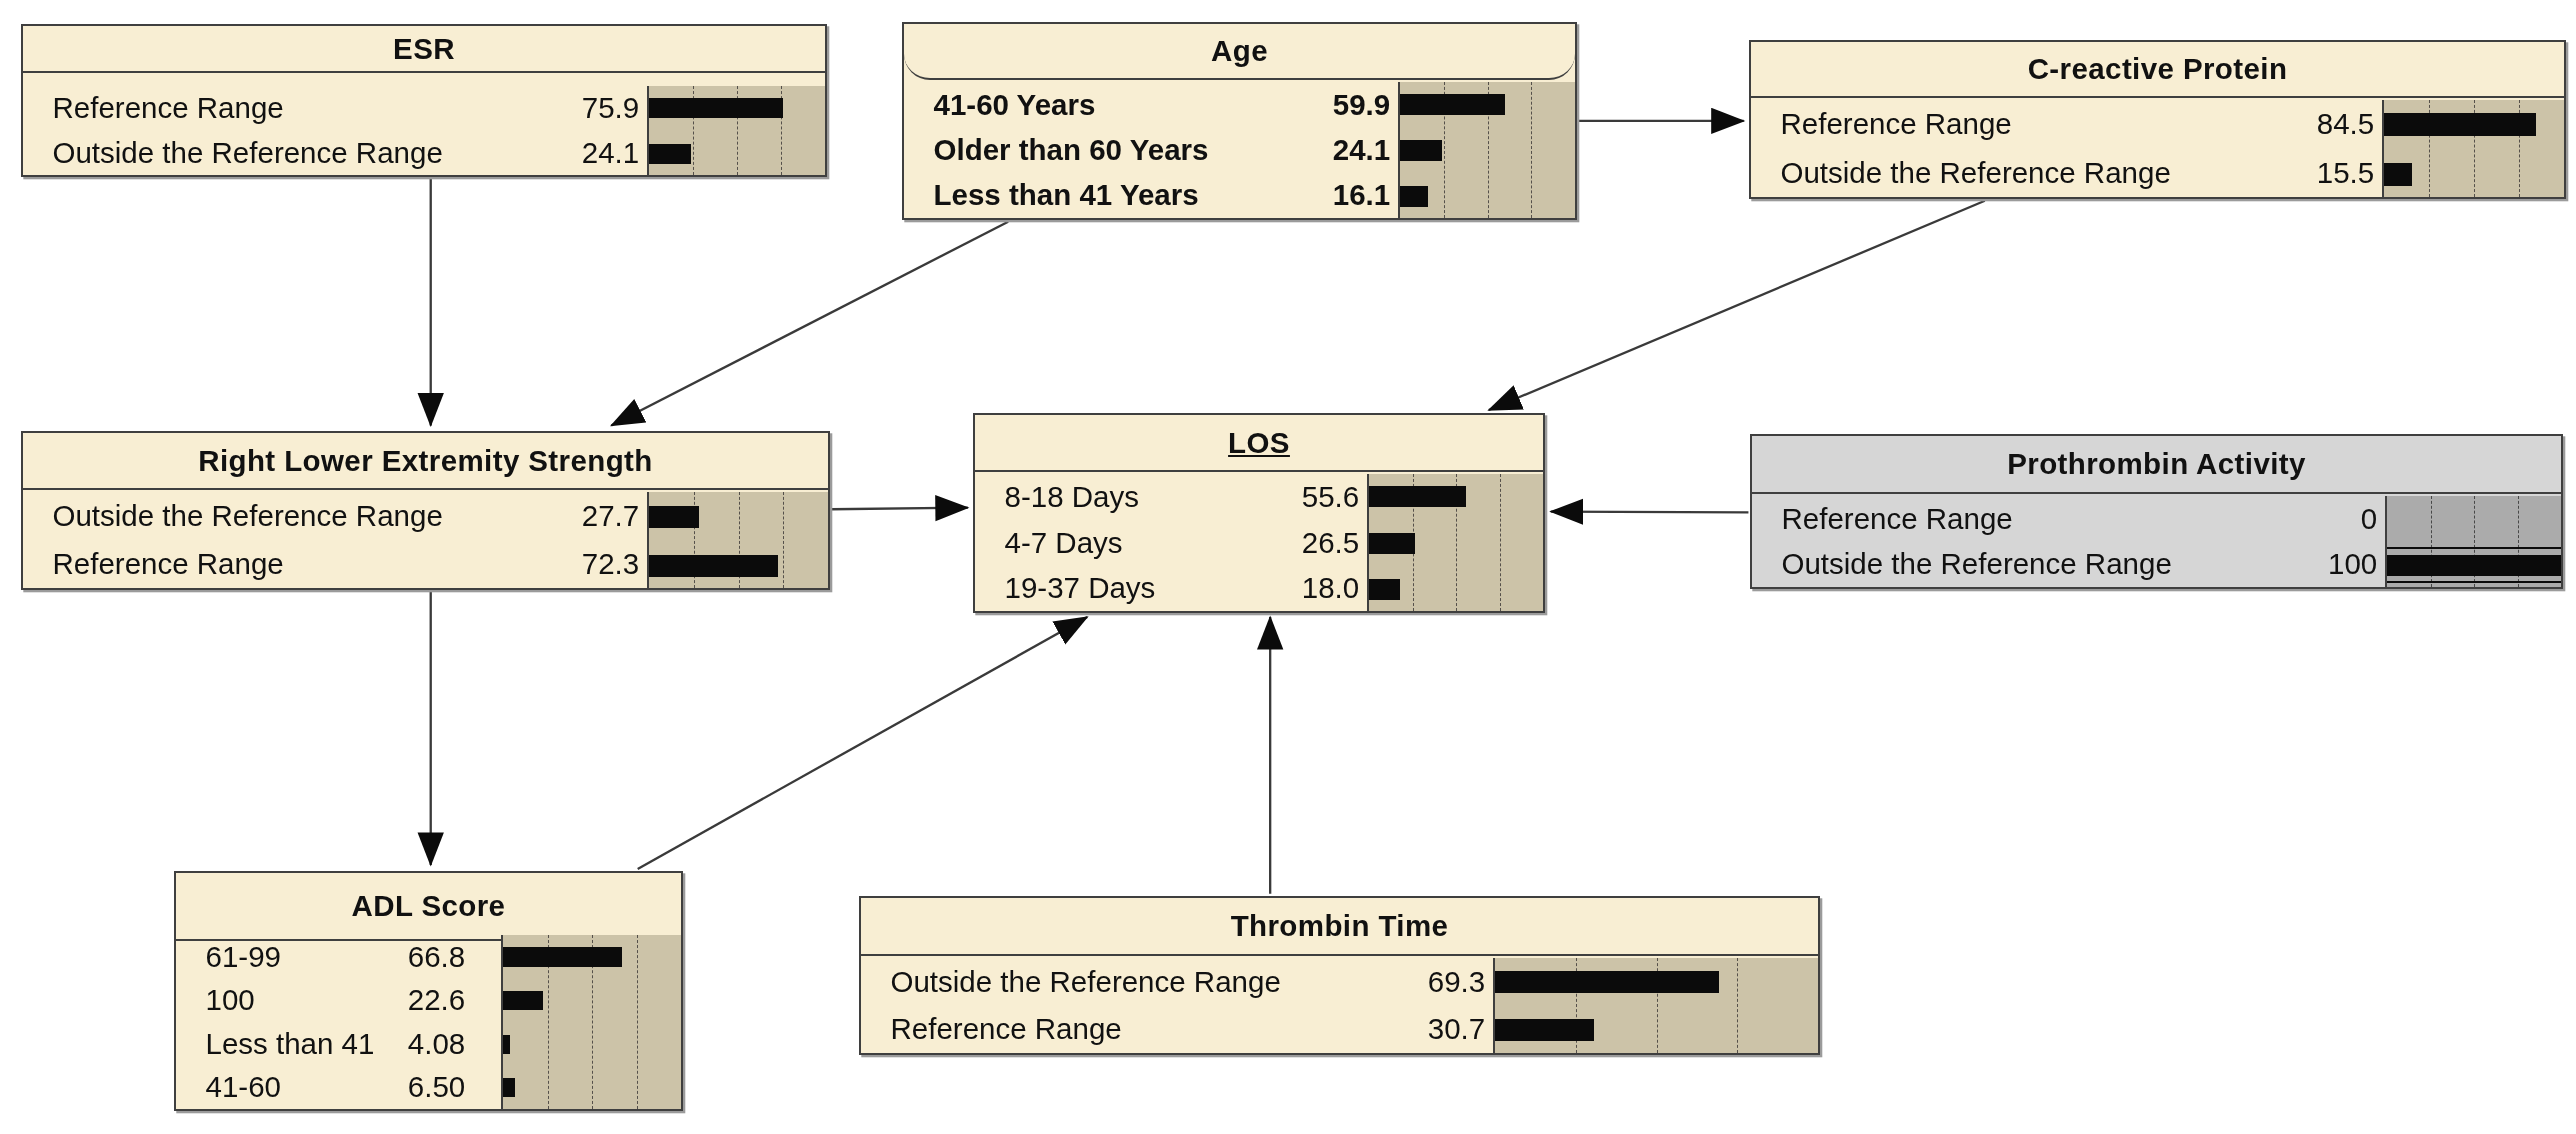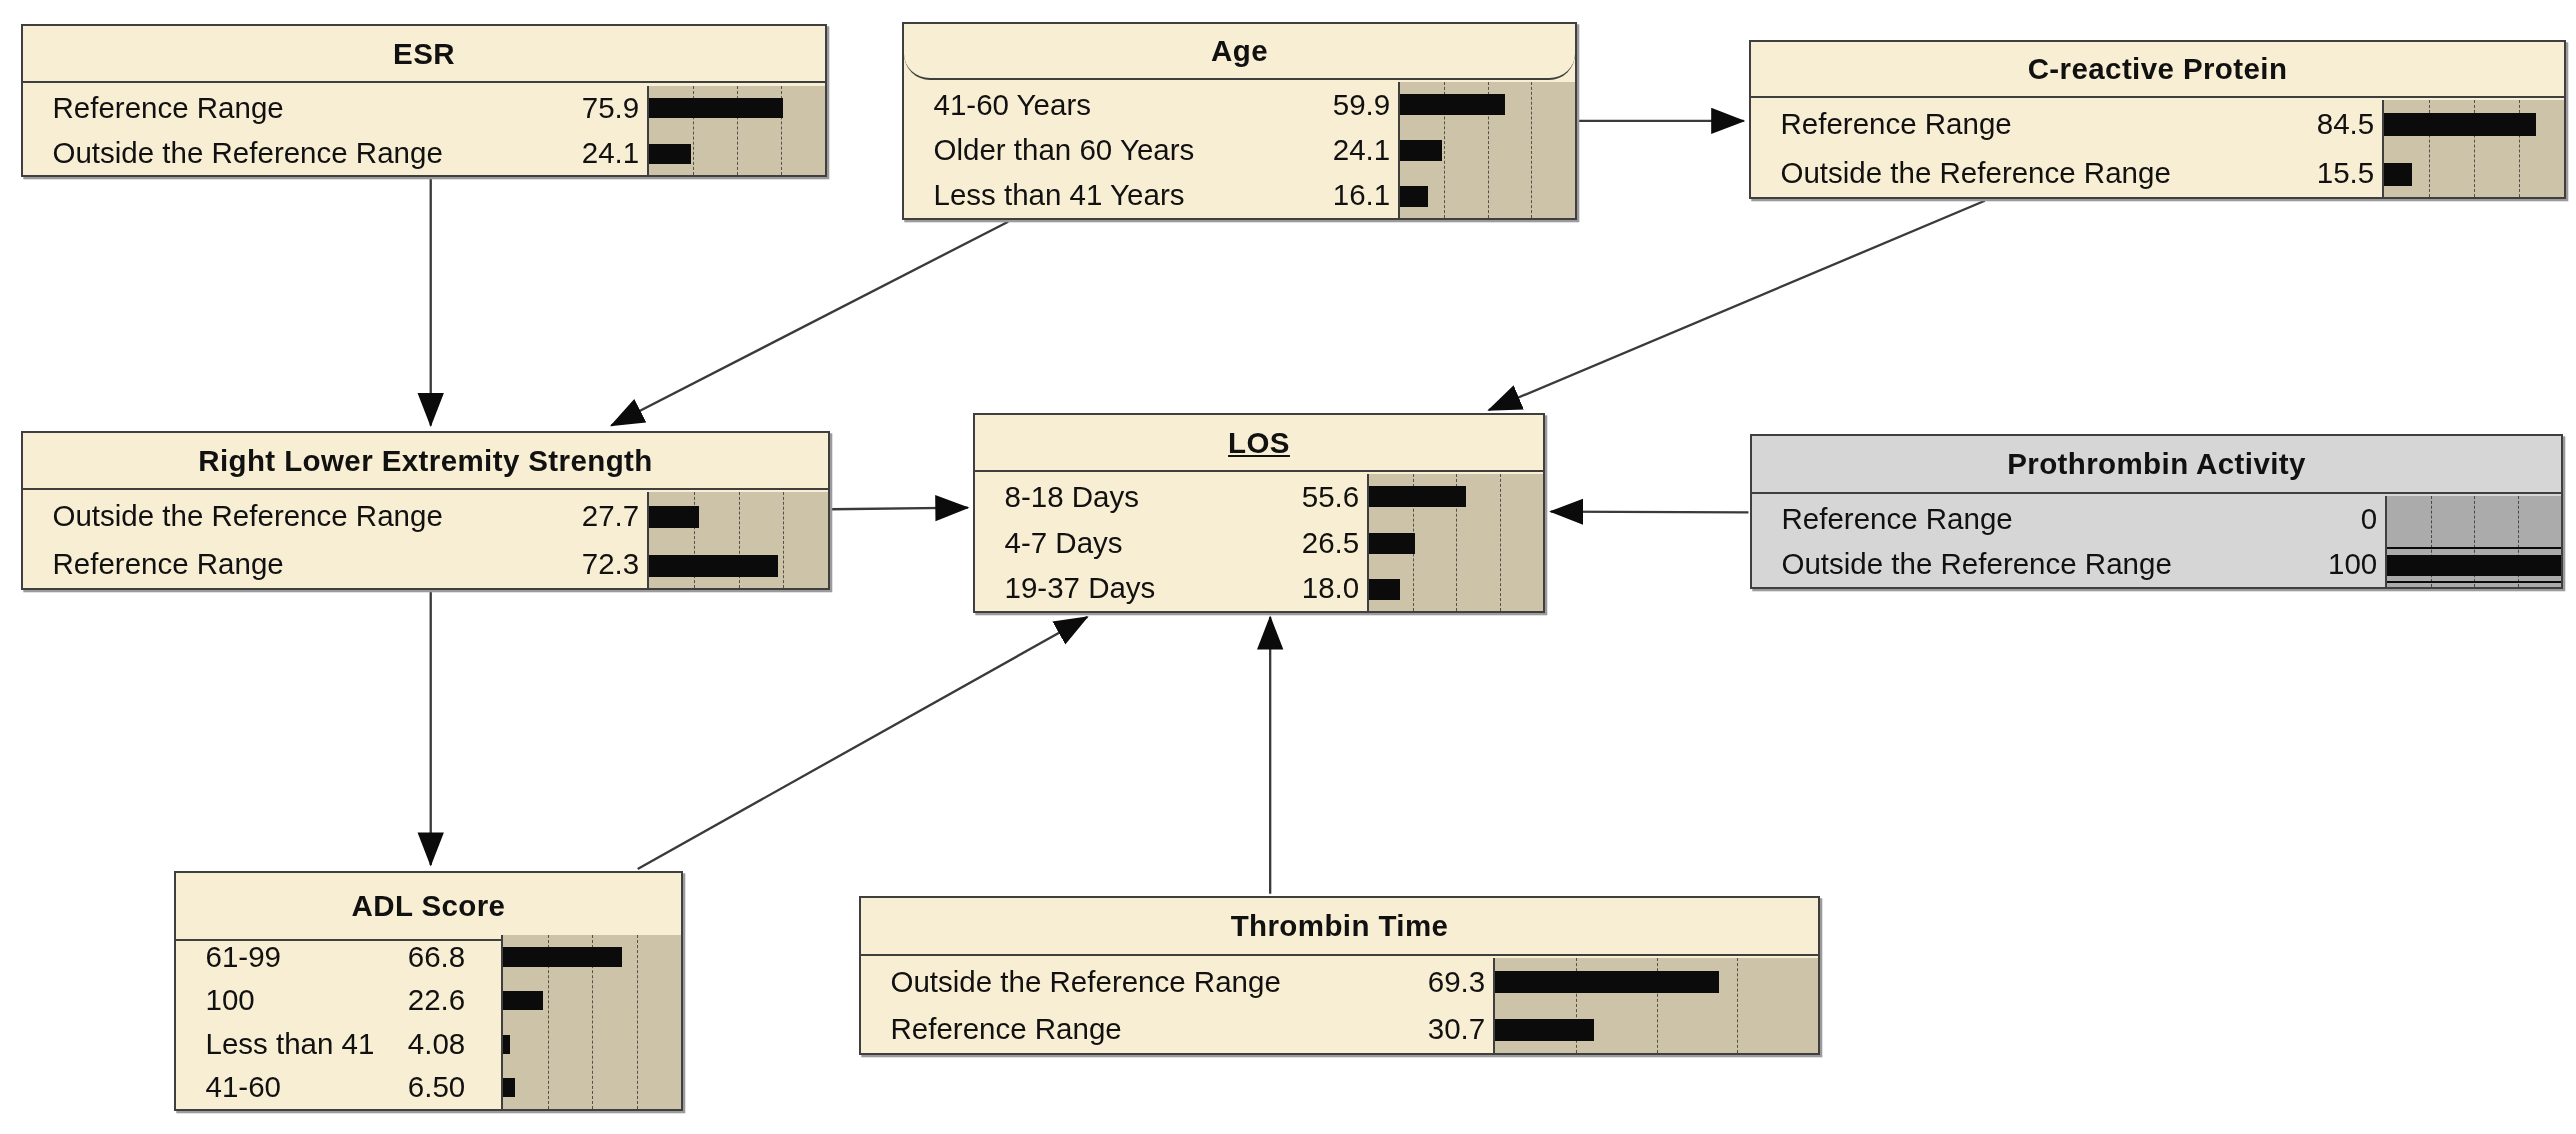--- a/index.html
+++ b/index.html
@@ -48,21 +48,21 @@
       <line x1="1300" y1="286" x2="788" y2="549" stroke="#3A3A3A" stroke-width="3" marker-end="url(#arrowhead)"></line>
       <line x1="2036" y1="156" x2="2249" y2="156" stroke="#3A3A3A" stroke-width="3" marker-end="url(#arrowhead)"></line>
       <line x1="2560" y1="259" x2="1920" y2="529" stroke="#3A3A3A" stroke-width="3" marker-end="url(#arrowhead)"></line>
       <line x1="1072" y1="657" x2="1248" y2="655" stroke="#3A3A3A" stroke-width="3" marker-end="url(#arrowhead)"></line>
       <line x1="555" y1="762" x2="555" y2="1116" stroke="#3A3A3A" stroke-width="3" marker-end="url(#arrowhead)"></line>
       <line x1="822" y1="1121" x2="1402" y2="796" stroke="#3A3A3A" stroke-width="3" marker-end="url(#arrowhead)"></line>
       <line x1="1638" y1="1153" x2="1638" y2="796" stroke="#3A3A3A" stroke-width="3" marker-end="url(#arrowhead)"></line>
       <line x1="2255" y1="661" x2="2000" y2="660" stroke="#3A3A3A" stroke-width="3" marker-end="url(#arrowhead)"></line>
     </svg>
 <div class="node" style="left: 21px; top: 24px; width: 806px; height: 153px;">
-      <div class="node-header" style="height: 57px;">
+      <div class="node-header" style="height: 47px;">
         <span class="node-title">ESR</span>
       </div>
       <div class="node-body" style="top: 60px;">
         <div class="state-rows" style="width: 624px;">
           <div class="state-row">
             <span class="state-label">Reference Range</span>
             <span class="state-value">75.9</span>
           </div>
           <div class="state-row">
             <span class="state-label">Outside the Reference Range</span>
@@ -75,21 +75,21 @@
           <div class="gridline" style="left: 75%;"></div>
           <div class="prob-bar" style="top: 12.4px; height: 20px; width: 75.9%;"></div>
           <div class="prob-bar" style="top: 58px; height: 20px; width: 24.1%;"></div>
         </div>
       </div>
     </div>
     <div class="node" style="left: 902px; top: 22px; width: 675px; height: 198px;">
       <div class="node-header" style="height: 56px; border-radius: 26px;">
         <span class="node-title">Age</span>
       </div>
-      <div class="node-body" style="top: 58px;">
+      <div class="node-body" style="top: 58px; font-weight: bold;">
         <div class="state-rows" style="width: 494px;">
           <div class="state-row">
             <span class="state-label">41-60 Years</span>
             <span class="state-value">59.9</span>
           </div>
           <div class="state-row">
             <span class="state-label">Older than 60 Years</span>
             <span class="state-value">24.1</span>
           </div>
           <div class="state-row">

